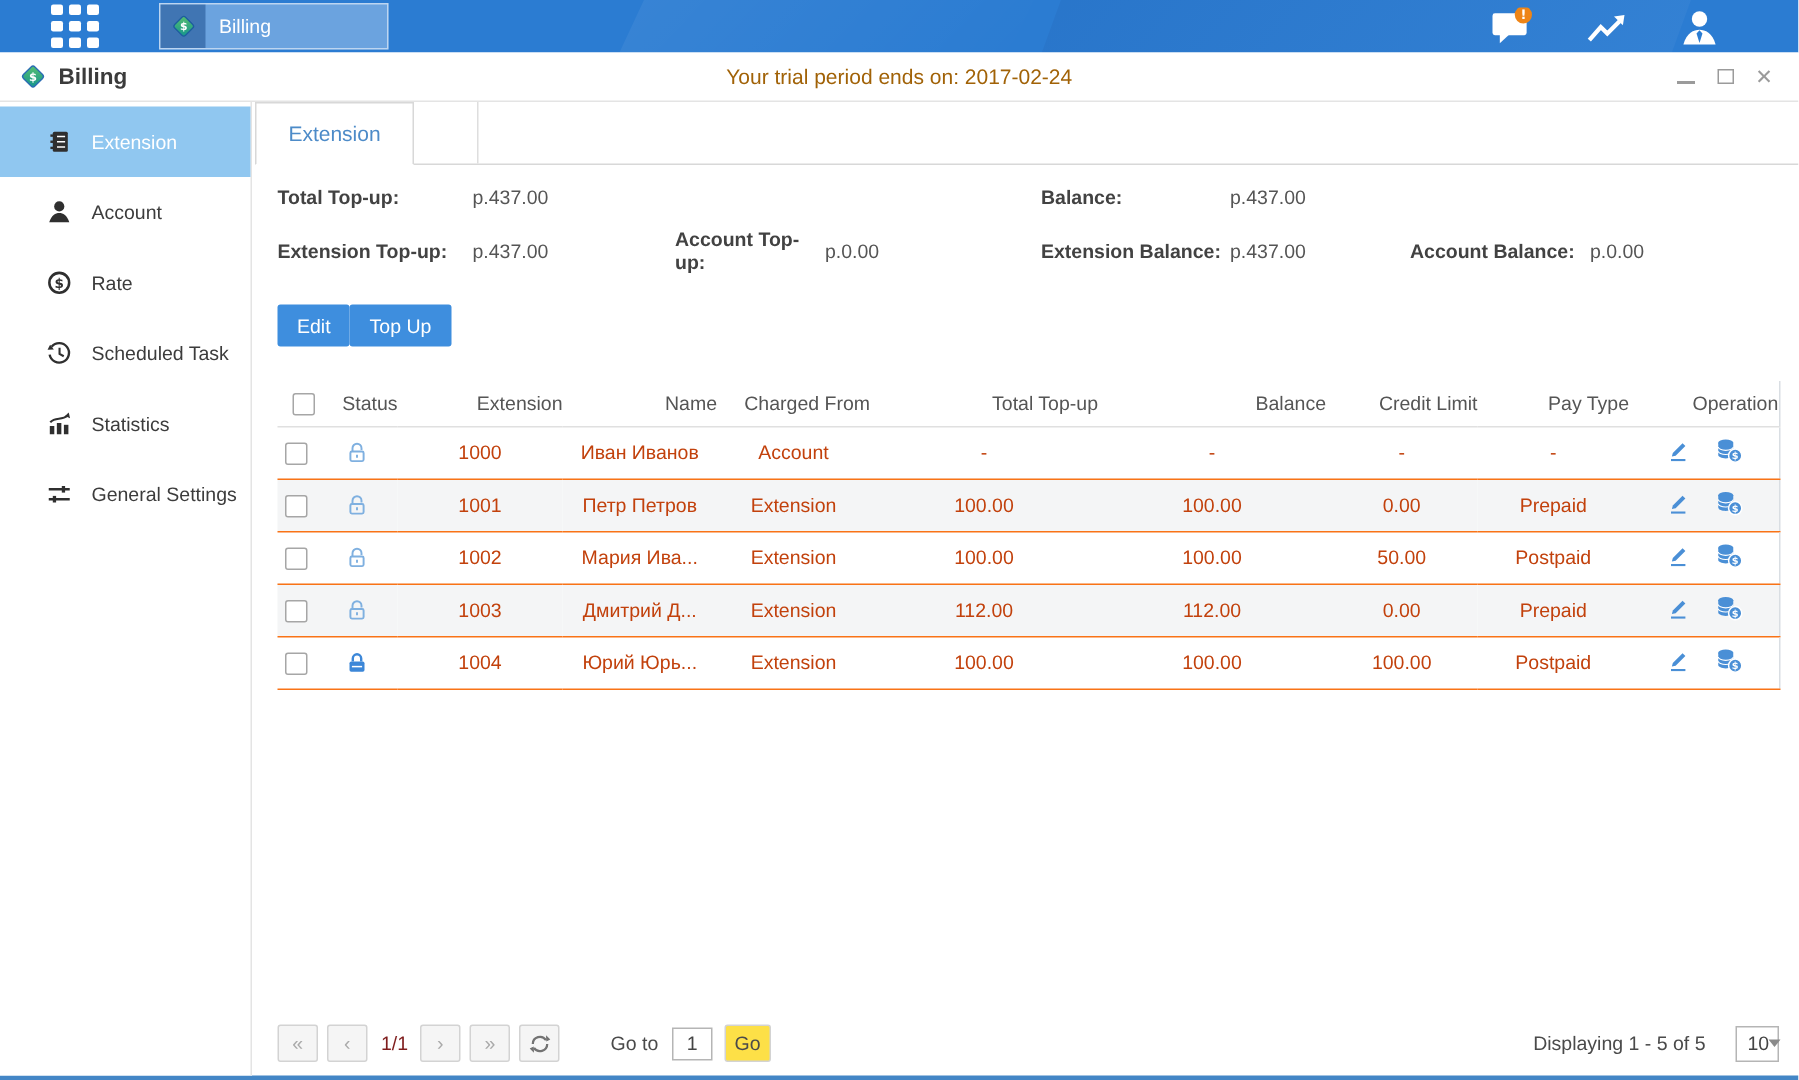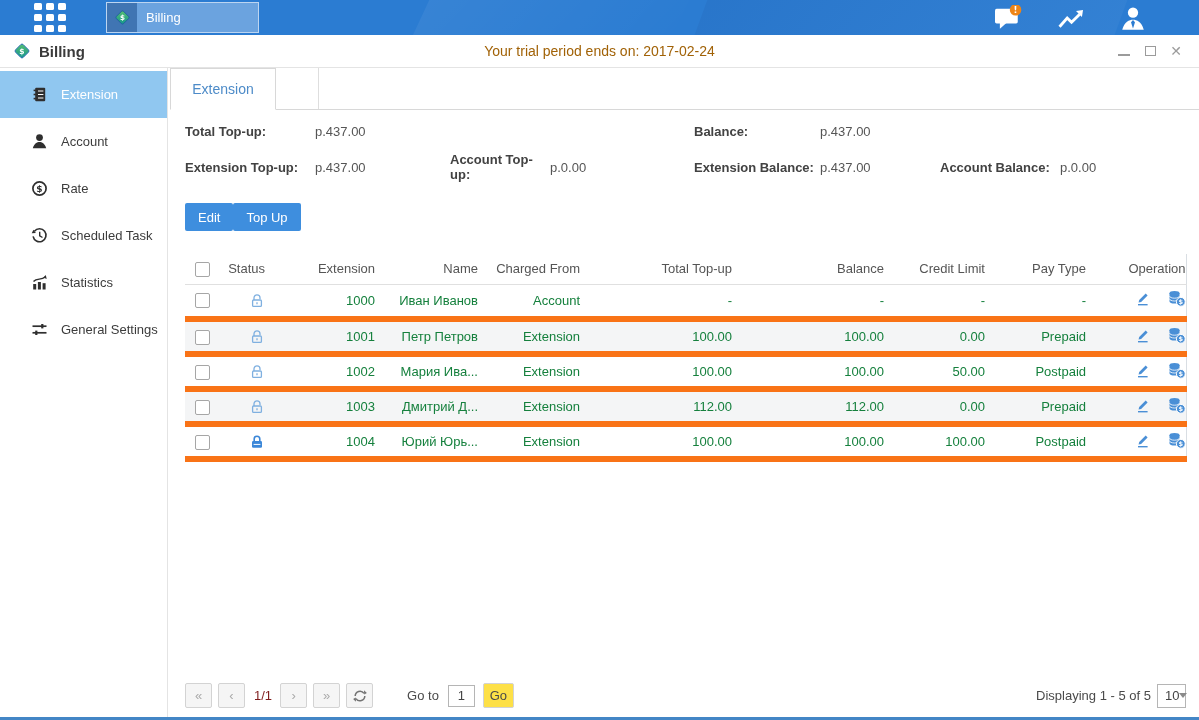--- a/index.html
+++ b/index.html
@@ -55,37 +55,37 @@
 
   
   .toolbar { margin-top:21px; display:flex; gap:0; }
   .btn-primary { background:#3e8ede; color:#fff; border:none; height:28px; padding:0 13px; border-radius:2px;
     font-size:13px; font-family:inherit; cursor:pointer; }
 
   
   .table-wrap { margin-top:23px; }
   table { width:100%; border-collapse:collapse; table-layout:fixed; border-right:1px solid #d9dee3; }
   thead th { height:30px; font-weight:normal; color:#555; text-align:right; border-bottom:1px solid #e0e0e0; font-size:13px; }
-  tbody td { height:35px; text-align:right; border-bottom:6px solid #f97316; color:#15803d; font-size:13px; }
+  tbody td { height:35px; text-align:center; border-bottom:1px solid #f97316; color:#c2410c; font-size:13px; }
   tbody tr:nth-child(even) { background:#f4f5f6; }
   .checkbox { width:15px; height:15px; border:1px solid #a6a6a6; border-radius:2px; background:#fff; display:inline-block; vertical-align:middle; cursor:pointer; }
   .status-icon svg, .op-icon svg { vertical-align:middle; }
   .op-icon { cursor:pointer; display:inline-flex; }
   .op-icon + .op-icon { margin-left:16px; }
 
   
   .pagination { margin-top:auto; margin-bottom:9px; display:flex; align-items:center; }
   .pg-btn { width:27px; height:25px; background:#f5f5f5; border:1px solid #d3d3d3; border-radius:2px;
     display:flex; align-items:center; justify-content:center; color:#aaa; font-size:13px; cursor:pointer; margin-right:6px; }
   .pg-text { color:#7f1d1d; margin:0 8px 0 3px; }
   .pg-goto-label { margin:0 9px 0 28px; color:#4a4a4a; }
   .pg-input { width:27px; height:22px; border:1px solid #b5b5b5; text-align:center; font-size:13px; font-family:inherit; color:#444; }
   .pg-go { width:31px; height:25px; background:#fde047; border:1px solid #d3d3d3; border-radius:2px; color:#4a4a4a;
     font-size:13px; font-family:inherit; cursor:pointer; margin-left:8px; }
-  .pg-right { margin-left:auto; display:flex; align-items:center; gap:6px; color:#4a4a4a; }
+  .pg-right { margin-left:auto; display:flex; align-items:center; gap:20px; color:#4a4a4a; }
   .pg-select { width:29px; height:24px; border:1px solid #b5b5b5; background:#fff; display:flex; align-items:center;
     padding:0 7px; cursor:pointer; justify-content:space-between; color:#444; }
   .caret-down { width:0; height:0; border-left:4px solid transparent; border-right:4px solid transparent; border-top:5px solid #8a8a8a; }
 </style>
 </head>
 <body>
 
 <svg width="0" height="0" style="position:absolute">
   <defs>
     <linearGradient id="dg" x1="0" y1="0" x2="1" y2="1">

